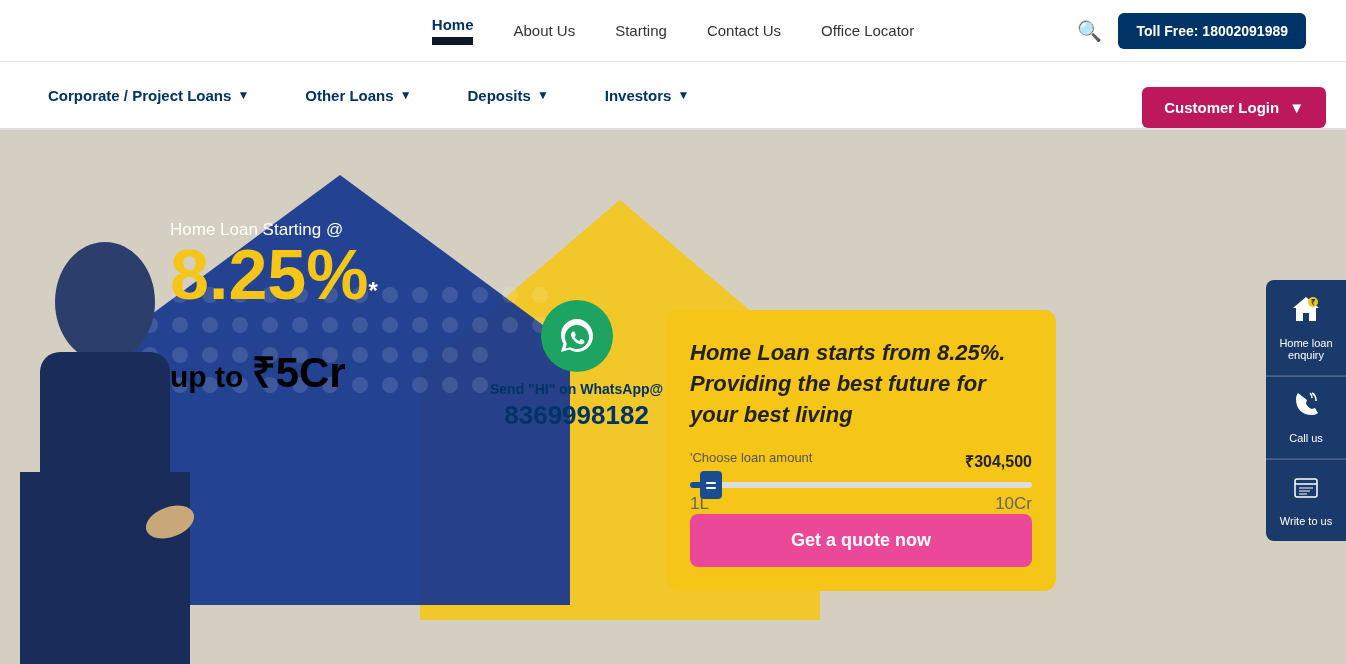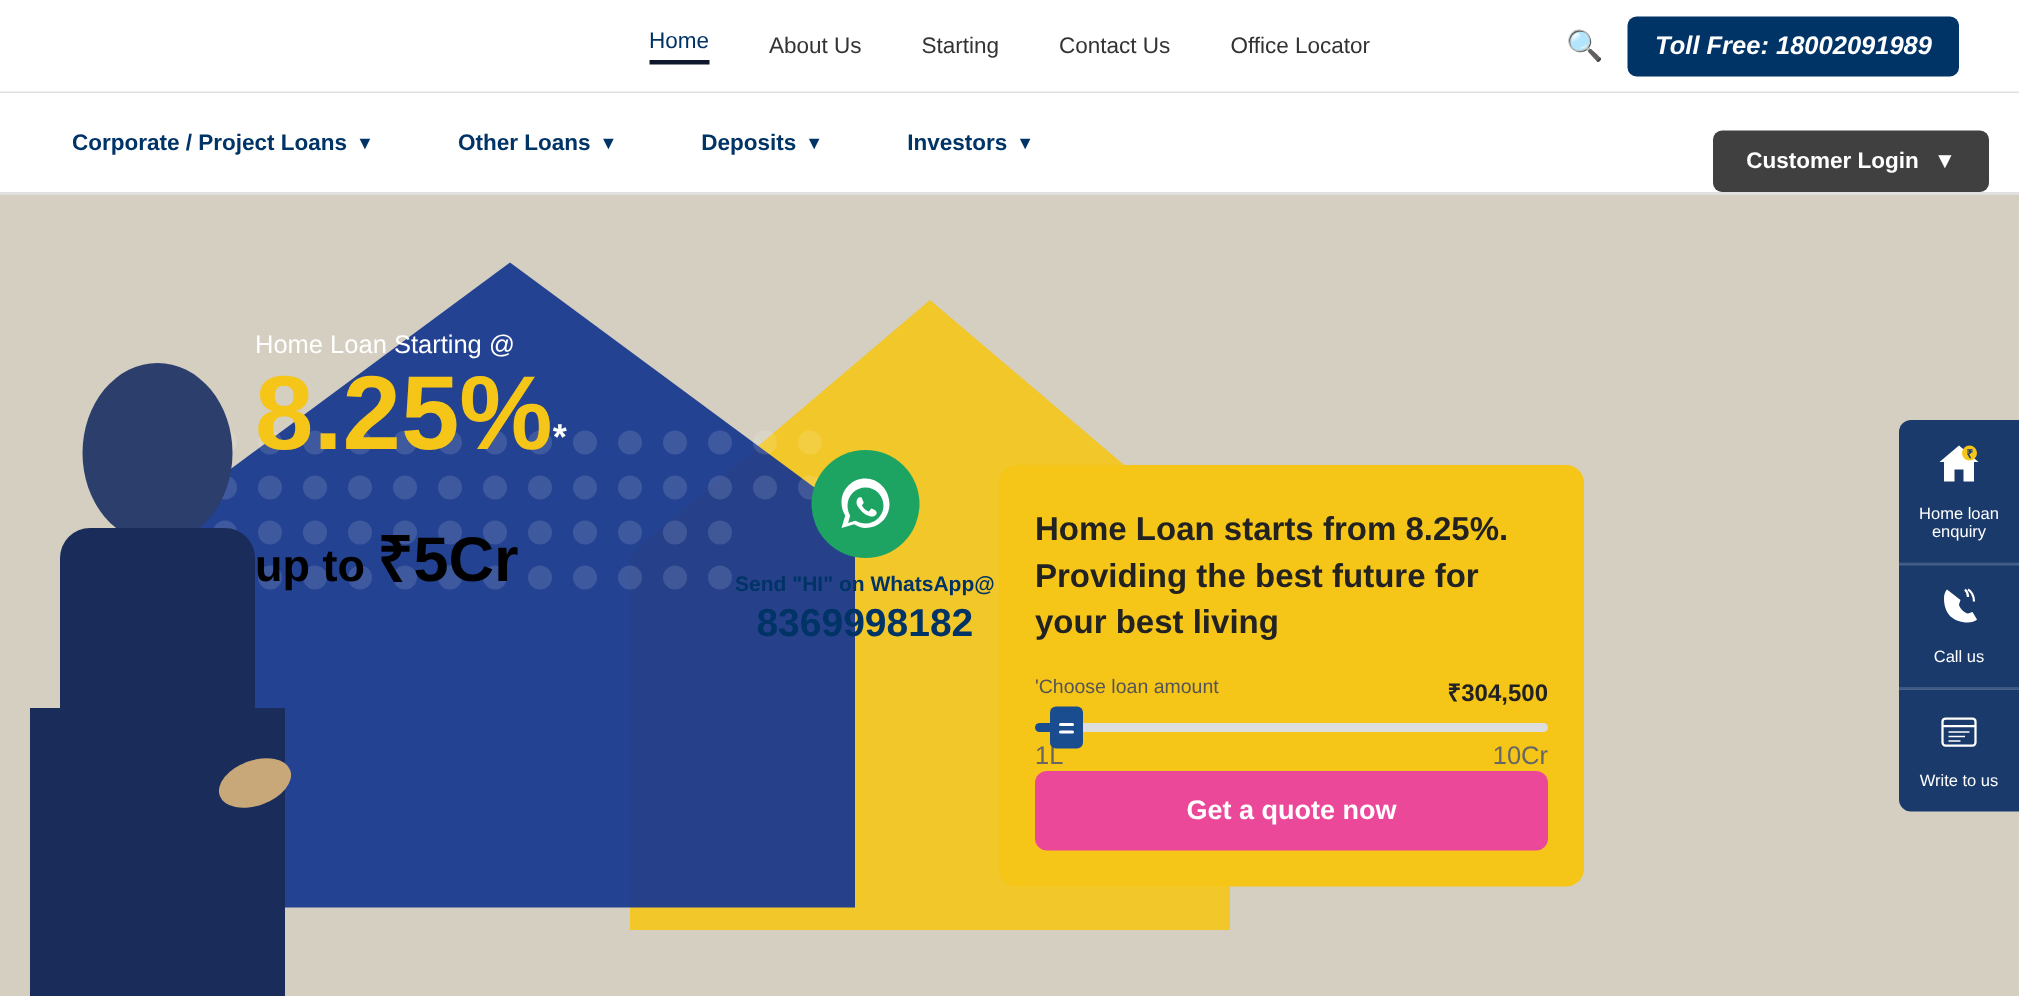--- a/index.html
+++ b/index.html
@@ -22,22 +22,22 @@
       gap: 40px;
     }
     .top-nav-links a {
       text-decoration: none;
       color: #333;
       font-size: 15px;
       cursor: pointer;
     }
     .top-nav-links a.active {
       color: #003366;
-      font-weight: normal;
-      border-bottom: 3px solid #0f172a;
+      font-weight: bold;
+      border-bottom: 8px solid #0f172a;
       padding-bottom: 4px;
     }
     .top-nav-right {
       position: absolute;
       right: 40px;
       display: flex;
       align-items: center;
       gap: 16px;
     }
     .search-icon-btn {
@@ -46,25 +46,24 @@
       cursor: pointer;
       font-size: 20px;
       color: #333;
     }
     .toll-free-btn {
       background: #003366;
       color: #fff;
       border: none;
       border-radius: 6px;
       padding: 10px 18px;
-      font-size: 17px;
+      font-size: 14px;
       font-weight: bold;
       cursor: pointer;
       white-space: nowrap;
-      font-style: italic;
     }
 
     
     .sec-nav {
       background: #fff;
       border-bottom: 2px solid #e0e0e0;
       display: flex;
       align-items: flex-end;
       padding: 0 20px;
       height: 68px;
@@ -81,21 +80,21 @@
       font-weight: 600;
       border: none;
       background: none;
       white-space: nowrap;
     }
     .sec-nav-item .chevron {
       font-size: 12px;
     }
     .customer-login-btn {
       margin-left: auto;
-      background: #404040;
+      background: #be185d;
       color: #fff;
       border: none;
       border-radius: 6px;
       padding: 12px 22px;
       font-size: 15px;
       font-weight: bold;
       cursor: pointer;
       display: flex;
       align-items: center;
       gap: 10px;
@@ -185,20 +184,21 @@
       background: #f5c518;
       border-radius: 12px;
       padding: 28px 24px 24px;
       z-index: 20;
     }
     .loan-panel h2 {
       font-size: 22px;
       color: #222;
       line-height: 1.4;
       margin-bottom: 20px;
+      font-style: italic;
     }
     .loan-panel h2 strong {
       font-weight: 900;
     }
     .loan-amount-row {
       display: flex;
       justify-content: space-between;
       margin-bottom: 10px;
     }
     .loan-amount-label {

